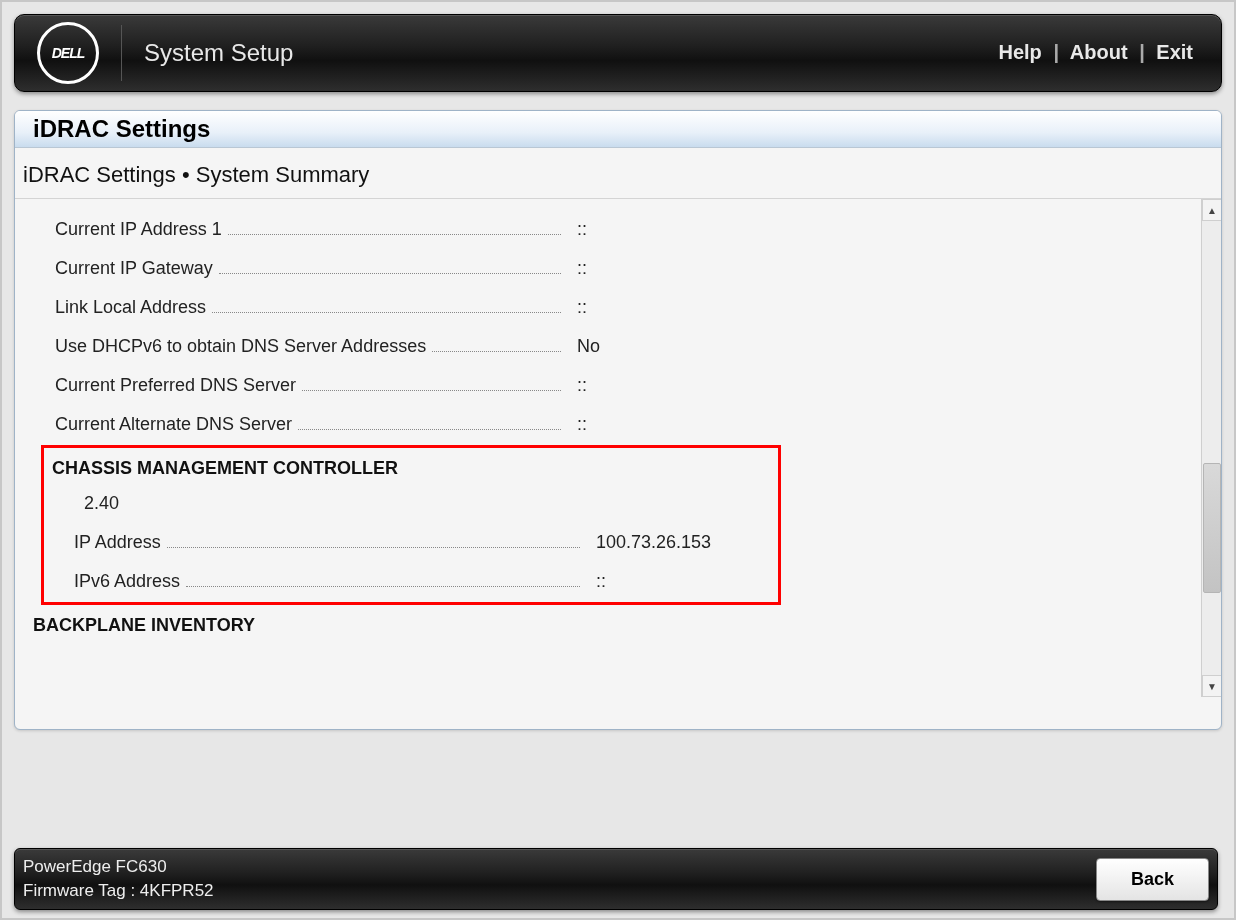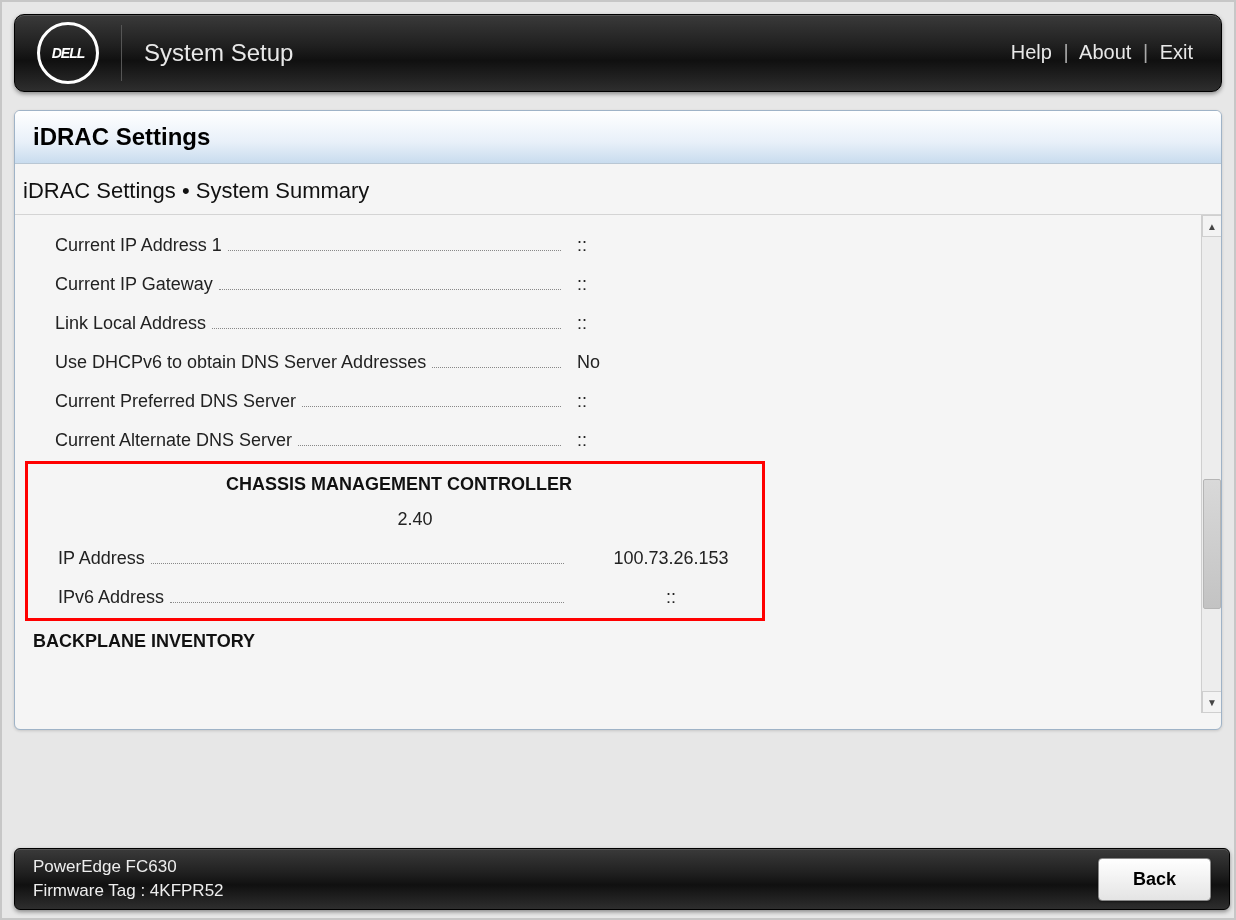--- a/index.html
+++ b/index.html
@@ -40,37 +40,38 @@
     background: #555;
     margin: 0 22px;
   }
   .topbar-title { font-size: 24px; color: #e8e8e8; }
   .top-links {
     position: absolute;
     right: 28px;
     top: 26px;
     font-size: 20px;
     color: #e8e8e8;
+    font-weight: bold;
   }
   .top-links span { cursor: pointer; }
   .top-links .sep { margin: 0 6px; color: #aaa; }
 
   
   .main-card {
     margin: 18px 12px 0 12px;
     border: 1px solid #9fb3c7;
     border-radius: 6px;
     background: #f5f5f5;
     height: 620px;
     box-shadow: 0 1px 3px rgba(0,0,0,0.15);
     overflow: hidden;
   }
   .card-header {
     background: linear-gradient(#ffffff, #e8f0f9 60%, #c9dcee);
-    padding: 12px 18px;
+    padding: 4px 18px;
     font-size: 24px;
     font-weight: bold;
     border-bottom: 1px solid #b9c7d4;
   }
   .breadcrumb {
     padding: 14px 18px 10px 8px;
     font-size: 22px;
     color: #111;
     border-bottom: 1px solid #d4d4d4;
   }
@@ -106,27 +107,26 @@
   }
   .row .value { flex: 1; padding-left: 10px; }
   .section-title {
     font-size: 18px;
     font-weight: bold;
     color: #111;
     padding: 8px 0 6px 8px;
   }
   .highlight-box {
     border: 3px solid #ff0000;
-    margin: 2px 2px 2px 2px;
+    margin: 2px 2px 2px 18px;
     padding-top: 2px;
     padding-bottom: 2px;
     position: relative;
     left: -2px;
     width: 740px;
-    text-align: center;
   }
   
   .scrollbar {
     width: 20px;
     height: 100%;
     background: #ededed;
     border-left: 1px solid #cfcfcf;
     position: relative;
   }
   .scrollbar .btn-up, .scrollbar .btn-down {
@@ -146,30 +146,30 @@
     top: 264px;
     height: 130px;
     background: linear-gradient(#d9d9d9, #c3c3c3);
     border: 1px solid #b5b5b5;
     border-radius: 2px;
   }
 
   
   .footerbar {
     position: absolute;
-    left: 12px; right: 4px;
+    left: 12px; right: 16px;
     bottom: 8px;
     height: 62px;
     border-radius: 6px;
     background: linear-gradient(#3a3a3a, #202020 40%, #101010 60%, #2e2e2e);
     color: #fff;
     display: flex;
     align-items: center;
     justify-content: space-between;
-    padding: 0 18px;
+    padding: 0 8px;
     border: 1px solid #000;
     box-shadow: 0 2px 4px rgba(0,0,0,0.4), inset 0 1px 0 rgba(255,255,255,0.15);
   }
   .footer-left { font-size: 17px; color: #eee; line-height: 1.4; }
   .back-btn {
     background: linear-gradient(#ffffff, #e4e4e4);
     color: #000;
     font-weight: bold;
     font-size: 18px;
     padding: 10px 34px;

